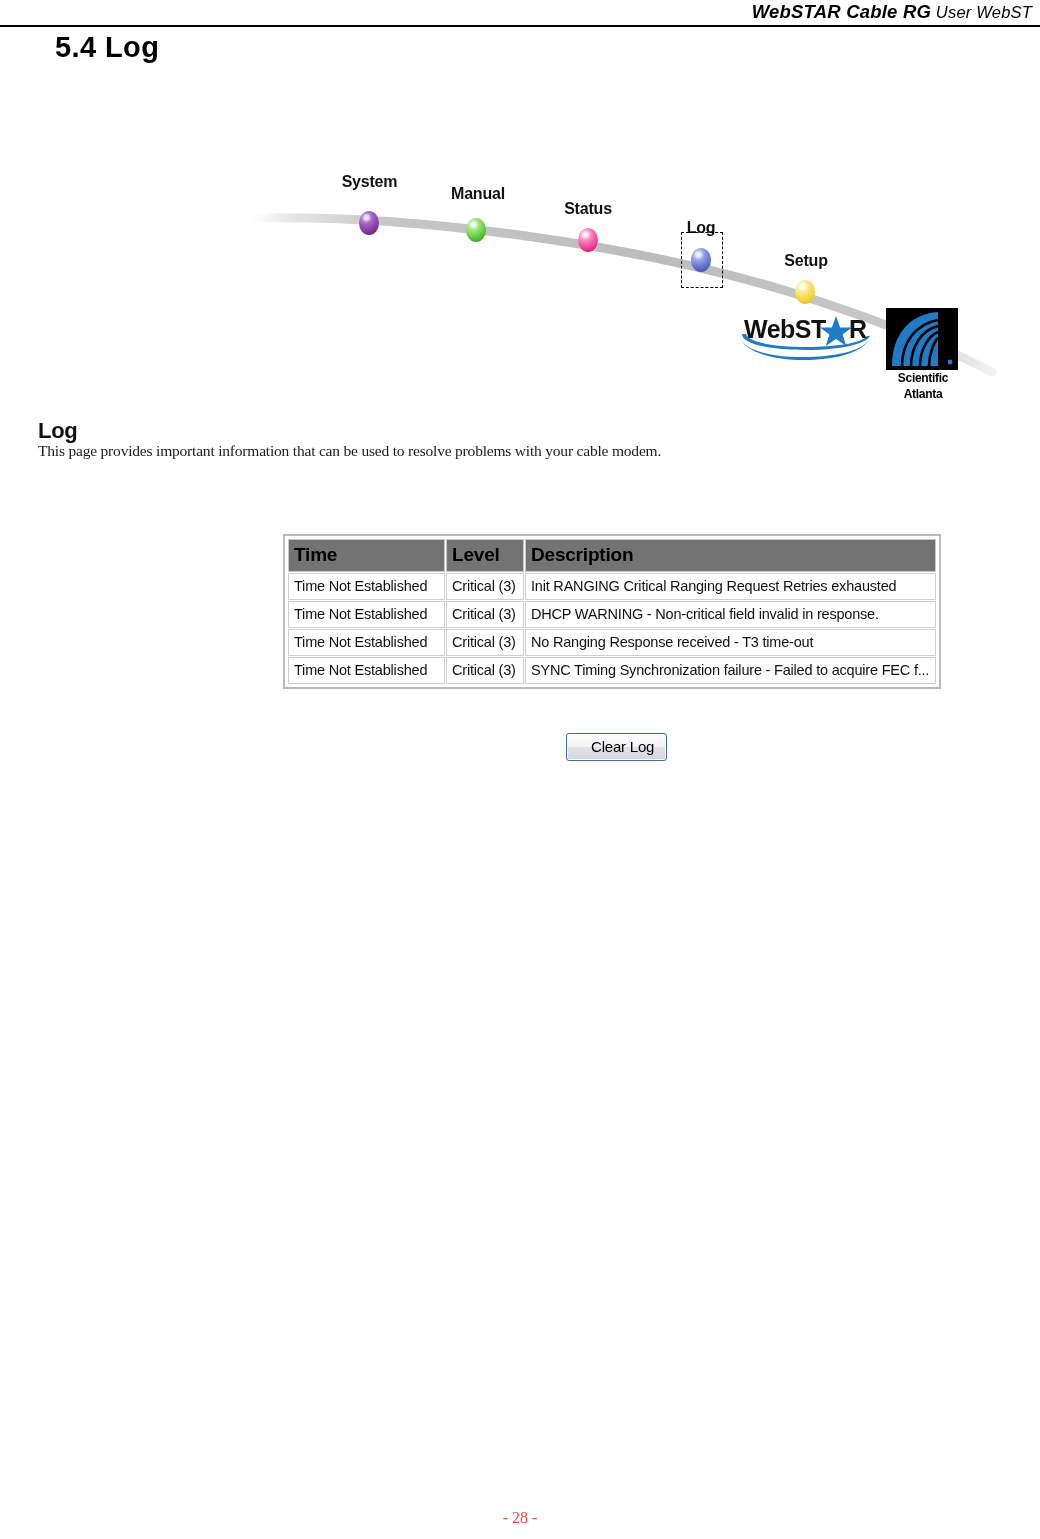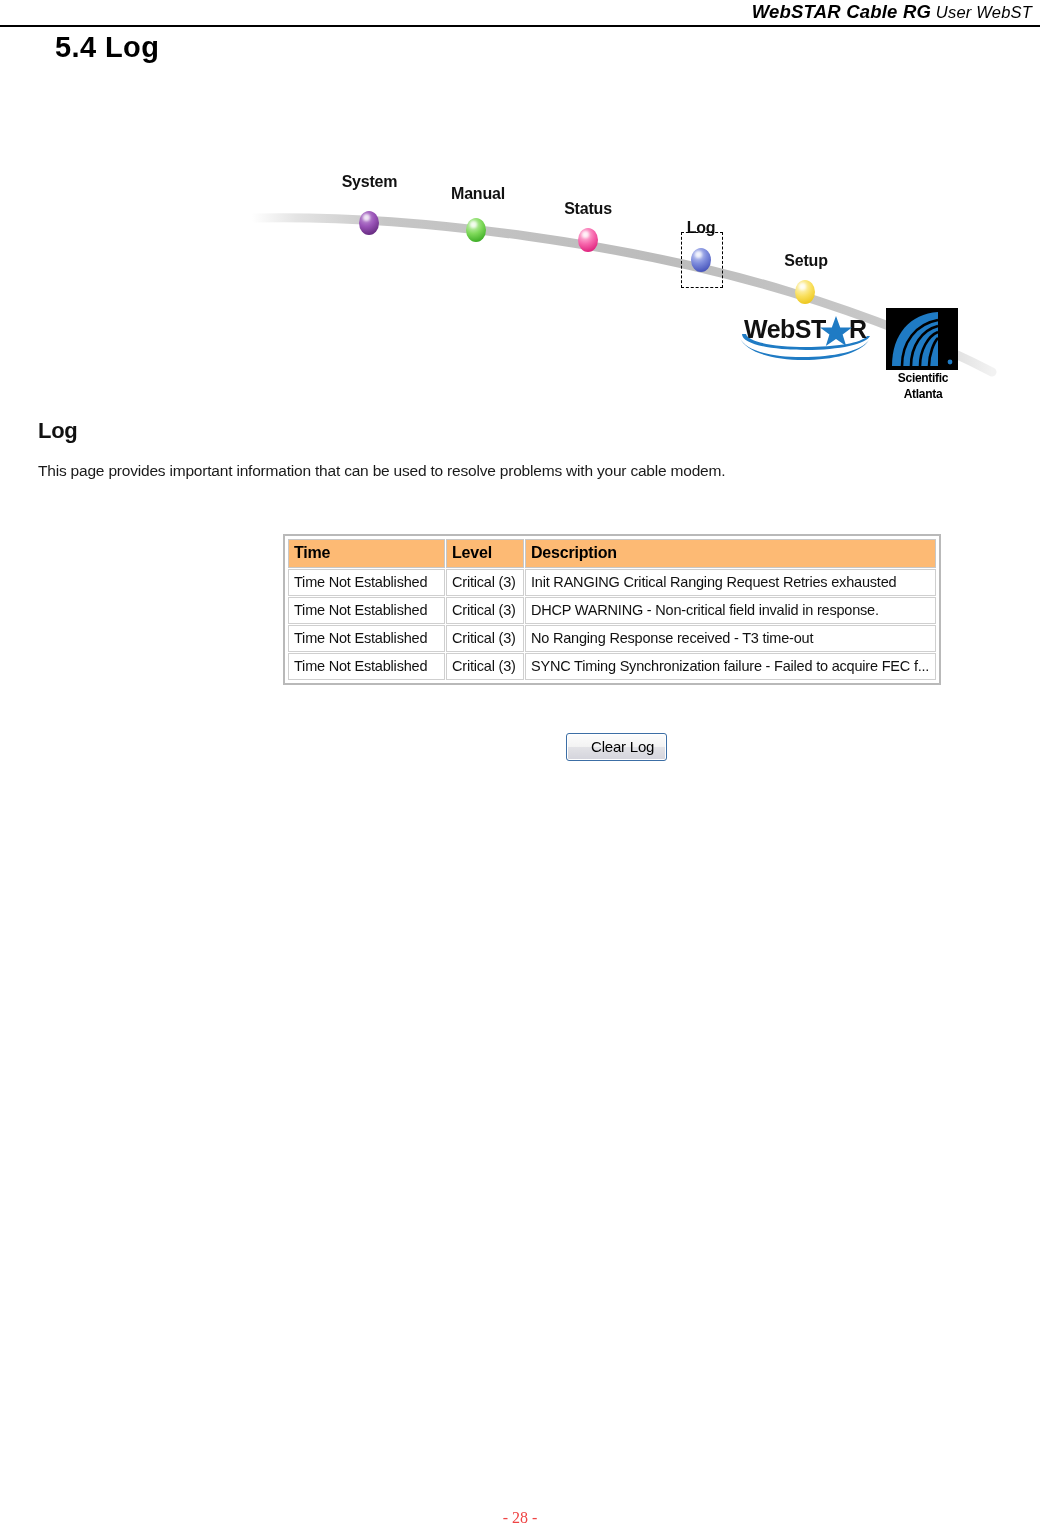--- a/index.html
+++ b/index.html
@@ -166,25 +166,26 @@
     left: 38px;
     top: 278px;
     font-size: 22px;
     font-weight: bold;
     letter-spacing: -0.3px;
     color: #111;
   }
   #log-desc {
     position: absolute;
     left: 38px;
-    top: 322px;
+    top: 302px;
     font-size: 15.5px;
     letter-spacing: -0.2px;
     color: #1a1a1a;
     white-space: nowrap;
+    font-family: Liberation Serif, serif;
   }
 
   
   #log-table-wrap {
     position: absolute;
     left: 283px;
     top: 394px;
     width: 658px;
     border: 2px solid #b9b9b9;
     background: #ffffff;
@@ -196,24 +197,24 @@
     border-spacing: 1px;
     width: 100%;
     table-layout: fixed;
     font-size: 14.5px;
   }
   #log-table col.c-time  { width: 157px; }
   #log-table col.c-level { width: 78px; }
   #log-table col.c-desc  { width: auto; }
 
   #log-table th {
-    background: #fdba74;
+    background: #737373;
     border: 1px solid #c8c8c8;
     font-weight: bold;
-    font-size: 16px;
+    font-size: 19px;
     text-align: left;
     padding: 4px 5px 5px 5px;
     color: #000;
     letter-spacing: -0.2px;
   }
   #log-table td {
     background: #ffffff;
     border: 1px solid #cfcfcf;
     padding: 4px 5px 5px 5px;
     text-align: left;

